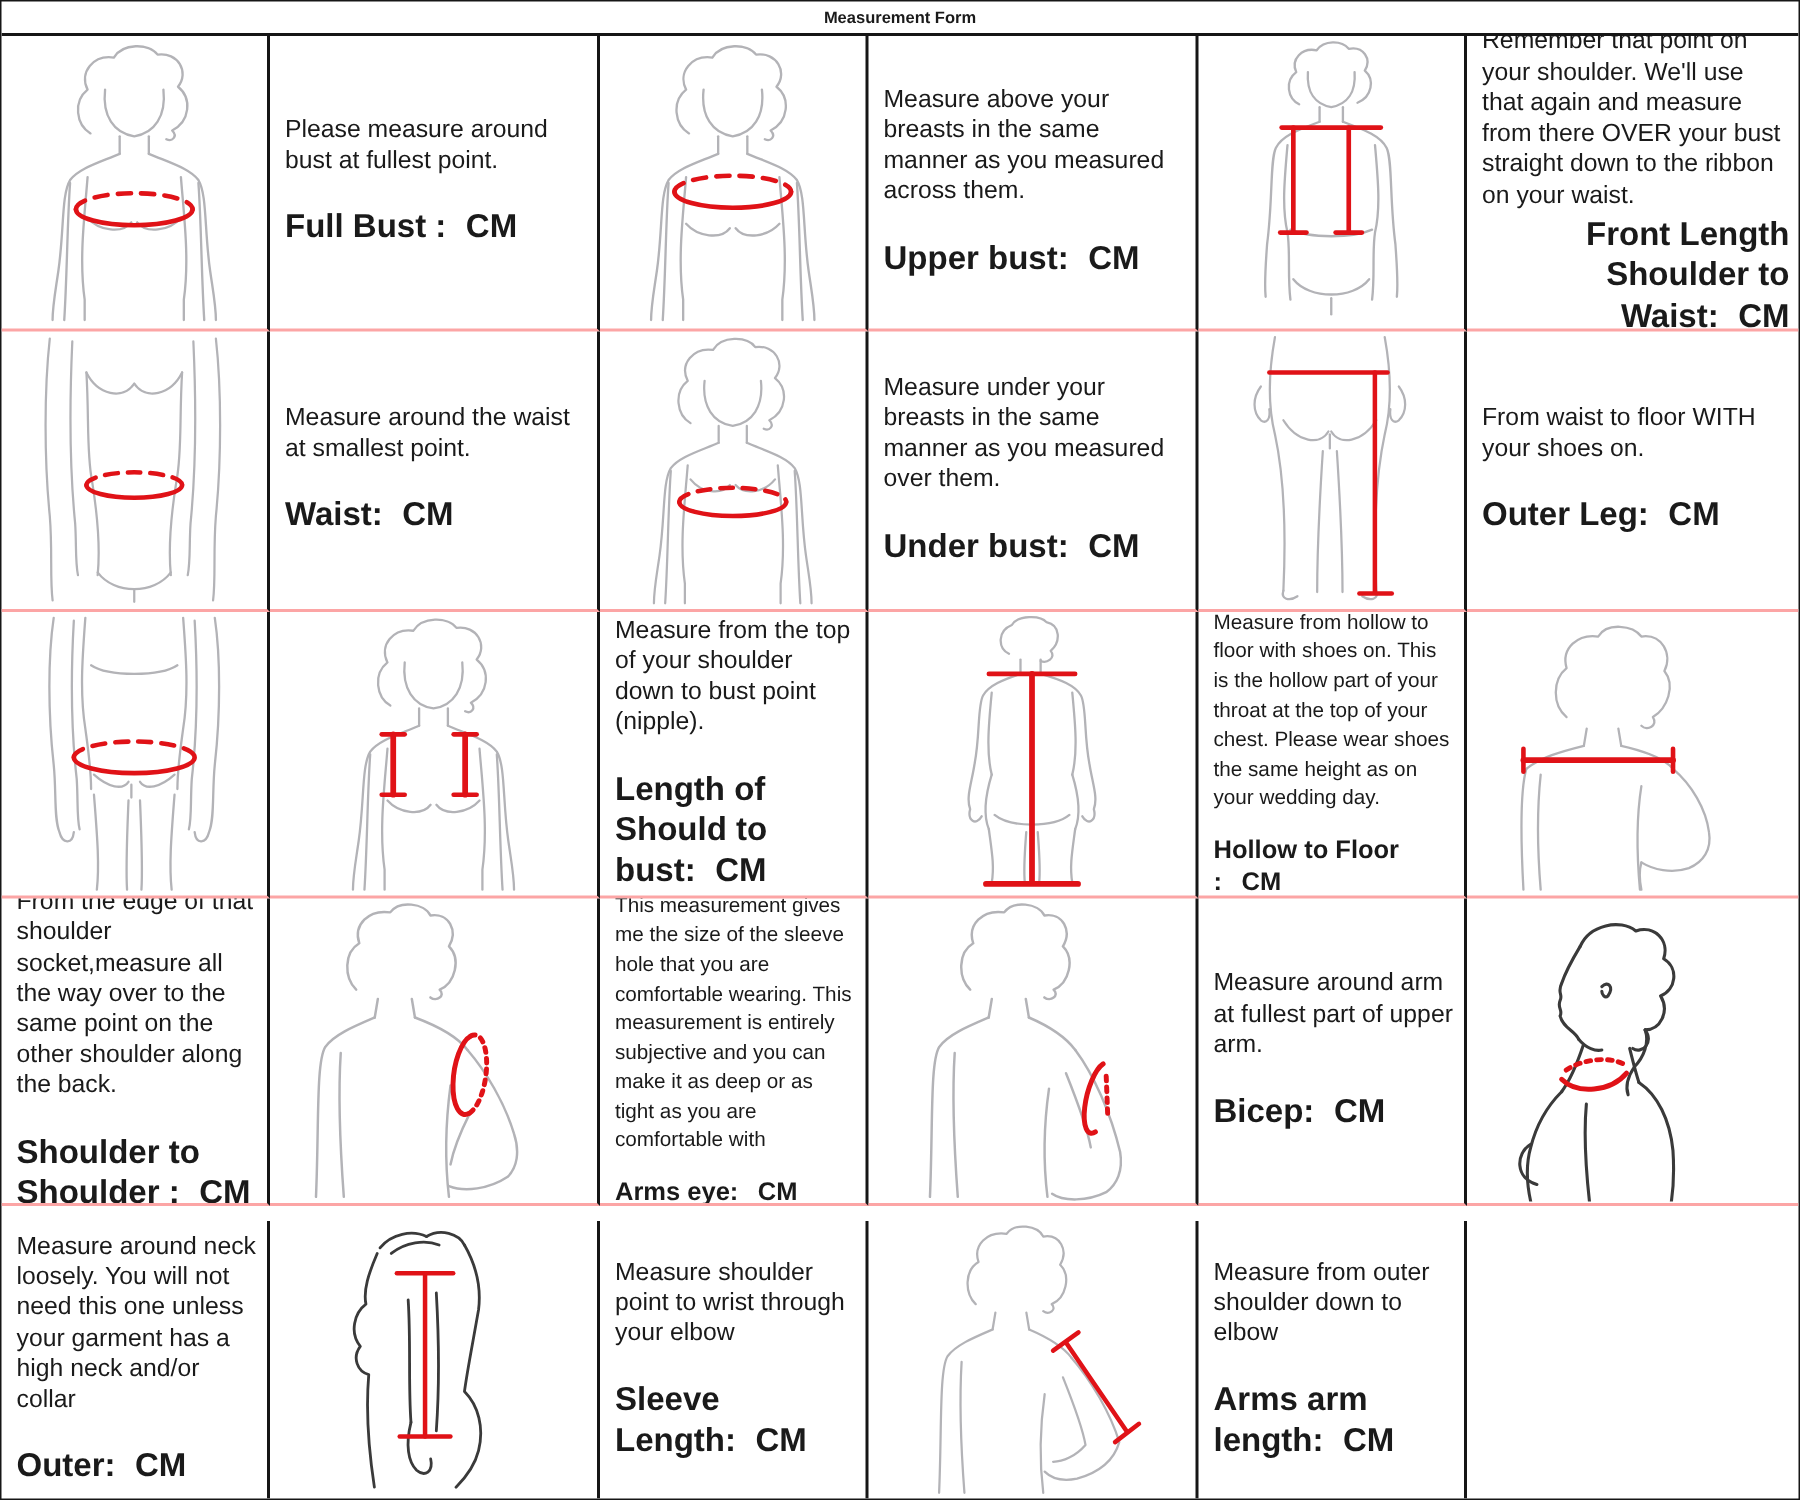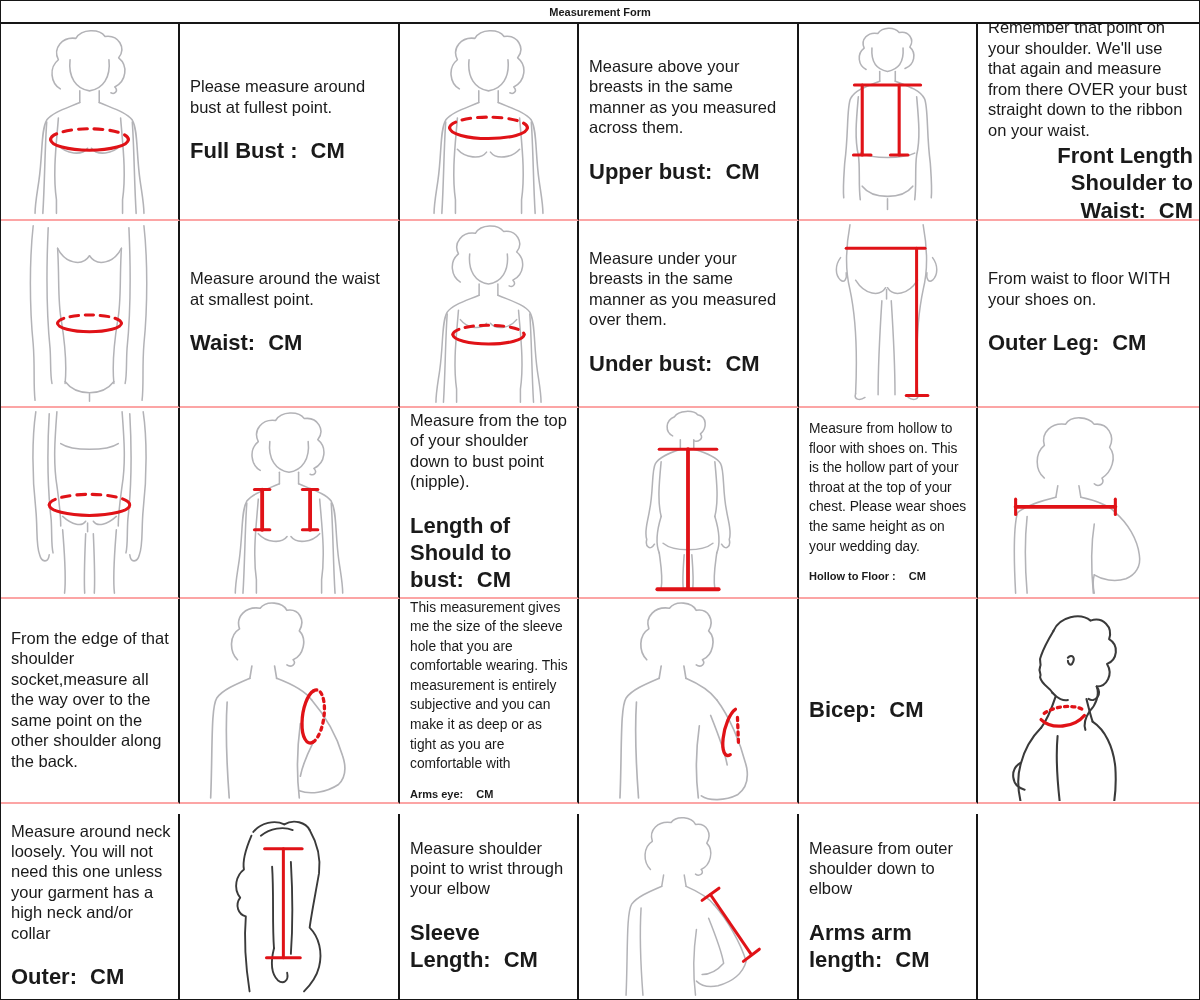--- a/index.html
+++ b/index.html
@@ -28,21 +28,21 @@
   .grid>.cell:nth-child(n+25){border-bottom:0;margin-top:10px;}
   .img{display:flex;align-items:center;justify-content:center;padding:1px;}
   .img svg{width:100%;height:100%;}
   .txt{
     display:flex;flex-direction:column;justify-content:center;
     padding:4px 6px 6px 10px;font-size:16.5px;line-height:1.24;
   }
   .lbl{margin-top:20px;font-weight:bold;font-size:22px;}
   .txt.tight .lbl{margin-top:2px;text-align:right;}
   .txt.small{font-size:13.8px;line-height:1.42;}
-  .txt.small .lbl{font-size:11px;margin-top:14px;line-height:1.24;}
+  .txt.small .lbl{font-size:17px;margin-top:14px;line-height:1.24;}
   .unit{margin-left:13px;}
   svg *{fill:none;stroke:#b3b3b7;stroke-width:1.6;stroke-linecap:round;stroke-linejoin:round;}
   svg.dark *{stroke:#3a3a3a;stroke-width:2;}
   svg .red{stroke:#e01217;stroke-width:3.2;}
   svg .redthick{stroke:#e01217;stroke-width:4;}
   svg .dash{stroke-dasharray:9 7;}
   svg .dash2{stroke-dasharray:3 4;}
 </style>
 </head>
 <body>
@@ -276,20 +276,21 @@
         <path d="M118,108 C131,119 141,136 143,152 C145,164 139,173 129,177 C117,181 104,178 96,173"></path>
         <path d="M96,120 C92,145 93,170 95,192"></path>
         <path d="M96,173 C94,180 95,187 96,192"></path>
         <path class="redthick" d="M14,102 L118,102"></path>
         <path class="red" d="M14,94 L14,110"></path>
           <path class="red" d="M118,94 L118,110"></path>
       </svg>
     </div>
     <div class="cell txt">
       <div>From the edge of that shoulder socket,measure all the way over to the same point on the other shoulder along the back.</div>
+      <div class="lbl"><span>Shoulder to Shoulder :</span><span class="unit">CM</span></div>
     </div>
 
     <div class="cell img">
       <svg viewBox="0 0 180 195" preserveAspectRatio="xMidYMid meet">
         <path d="M40,58 C32,50 32,34 42,28 C38,16 48,6 62,8 C68,0 84,2 88,10 C100,8 106,20 100,30 C108,38 104,54 94,58 C98,62 92,66 88,63"></path>
         <path d="M54,64 L52,76"></path>
           <path d="M76,64 L78,76"></path>
         <path d="M52,76 C38,82 26,87 20,95 C14,105 16,145 14,192"></path>
         <path d="M30,99 C28,130 30,165 32,192"></path>
         <path d="M78,76 C94,82 106,89 112,97"></path>
@@ -314,20 +315,21 @@
         <path d="M40,99 C38,130 40,165 42,192"></path>
         <path d="M88,76 C102,82 112,89 118,97"></path>
         <path d="M118,97 C130,113 141,138 147,163 C149,175 145,184 138,189 C126,195 110,195 103,190"></path>
         <path d="M112,112 C120,132 126,148 128,160"></path>
         <path d="M101,122 C97,150 98,176 100,192"></path>
         <path class="red" d="M136,106 A8,23 14 0 0 131,150"></path>
         <path class="red dash2" d="M138,114 L139,140"></path>
       </svg>
     </div>
     <div class="cell txt">
+      <div>Measure around arm at fullest part of upper arm.</div>
       <div class="lbl"><span>Bicep:</span><span class="unit">CM</span></div>
     </div>
 
     <div class="cell img">
       <svg class="dark" viewBox="0 0 180 195" preserveAspectRatio="xMidYMid meet">
         <path d="M56,30 C50,40 46,48 44,54 C41,60 45,61 43,65 C41,70 45,71 43,75 C45,83 52,84 55,90"></path>
         <path d="M56,30 C62,16 82,12 92,20 C104,16 114,26 110,38 C120,44 118,58 108,62 C114,72 108,84 98,84"></path>
         <path d="M98,84 C104,92 96,100 90,96"></path>
         <path d="M55,90 C60,96 66,98 70,97"></path>
         <path d="M70,56 C74,52 78,56 74,62 C72,64 70,61 70,59"></path>

